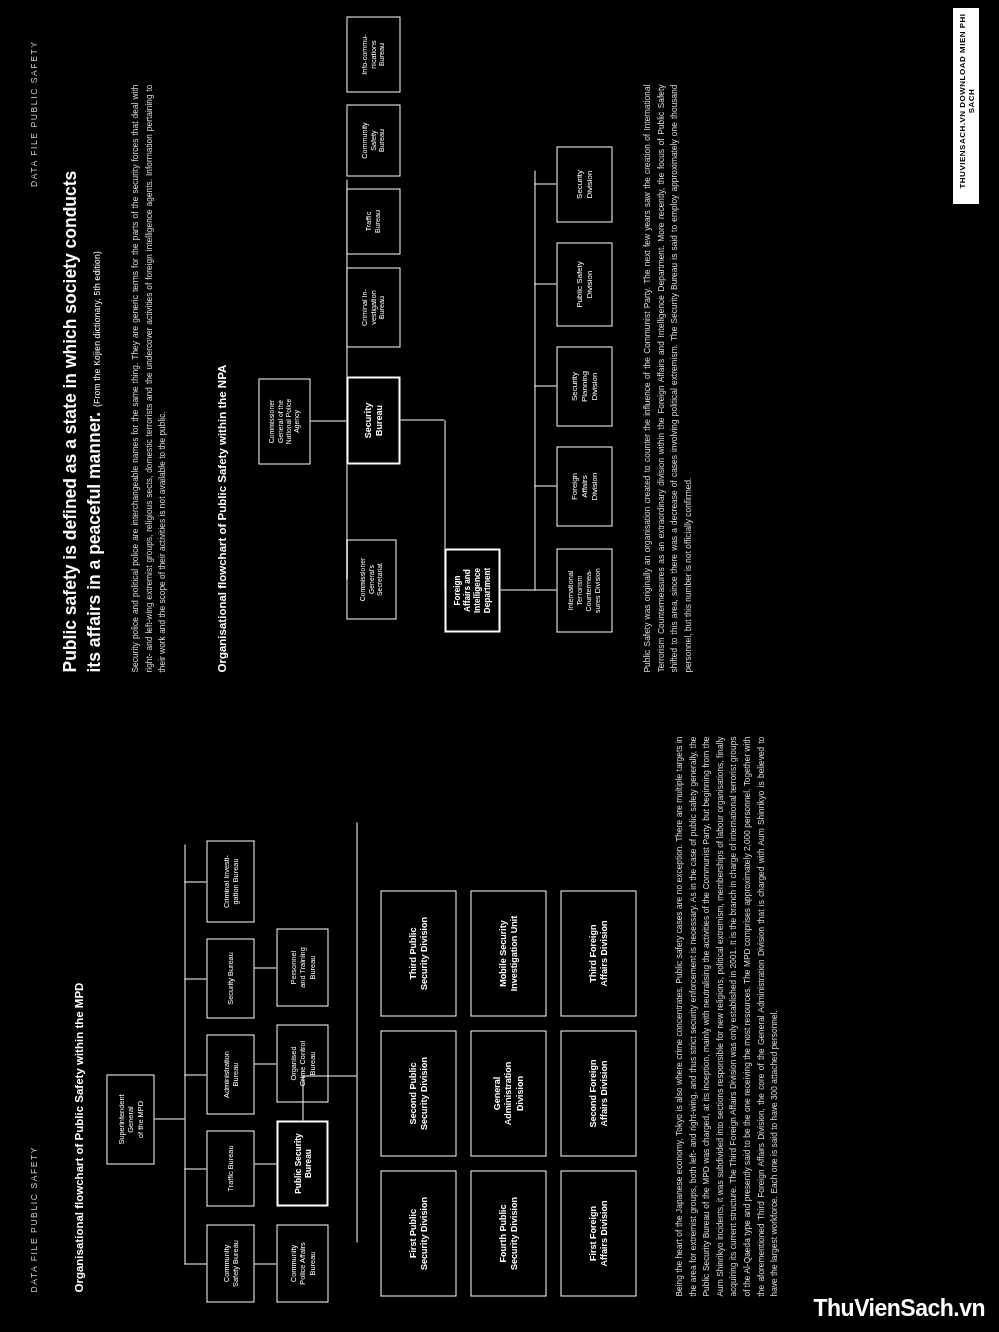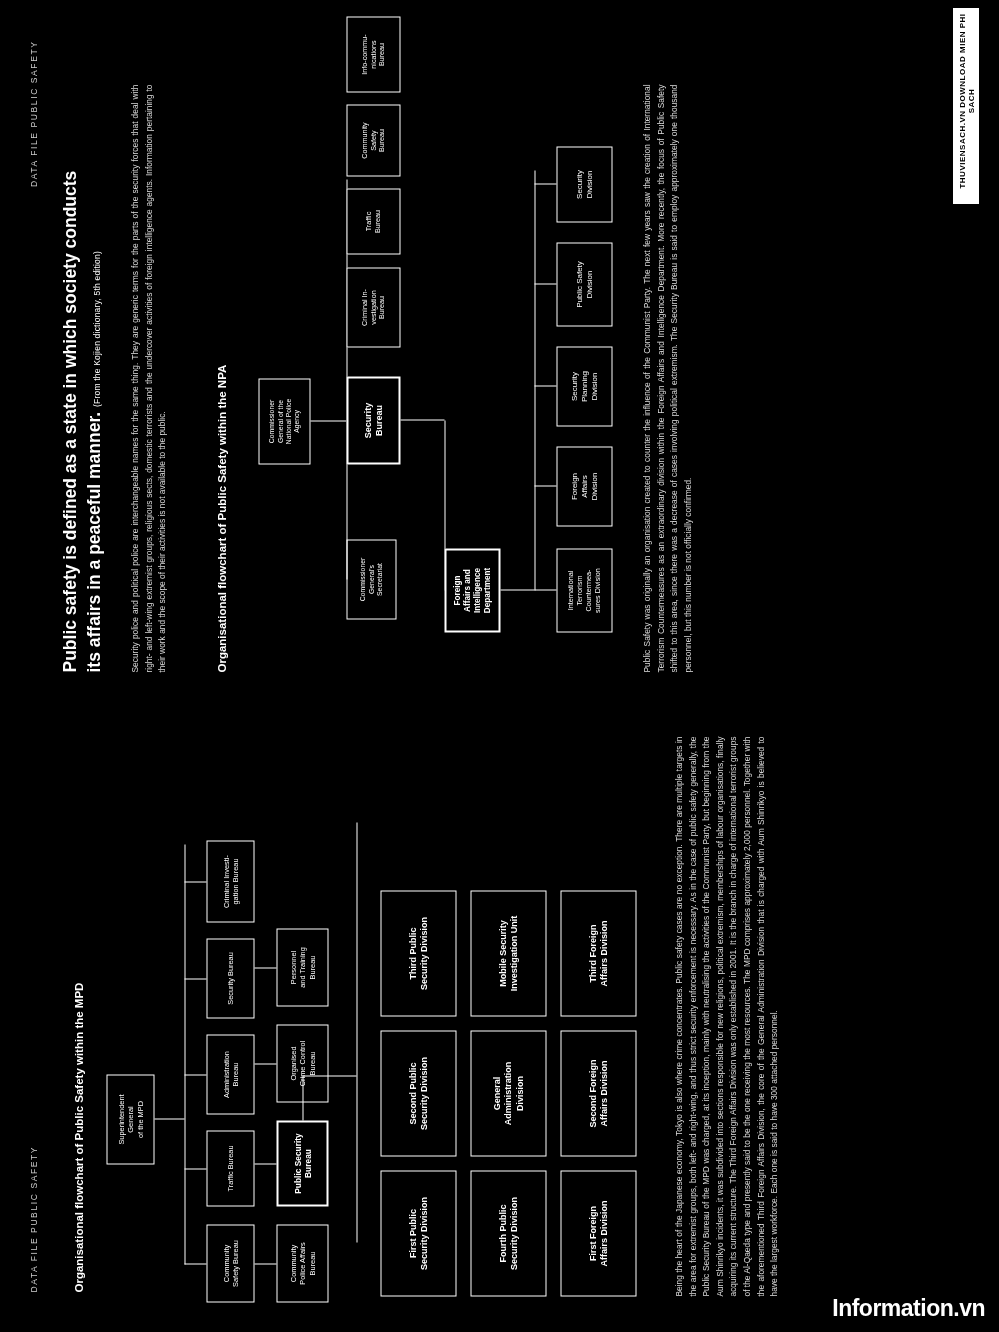--- a/index.html
+++ b/index.html
@@ -185,14 +185,14 @@
     <div class="para" style="left:36px;top:672px;width:560px;">Being the heart of the Japanese economy, Tokyo is also where crime concentrates. Public safety cases are no exception. There are multiple targets in the area for extremist groups, both left- and right-wing, and thus strict security enforcement is necessary. As in the case of public safety generally, the Public Security Bureau of the MPD was charged, at its inception, mainly with neutralising the activities of the Communist Party, but beginning from the Aum Shinrikyo incidents, it was subdivided into sections responsible for new religions, political extremism, memberships of labour organisations, finally acquiring its current structure. The Third Foreign Affairs Division was only established in 2001. It is the branch in charge of international terrorist groups of the Al-Qaeda type and presently said to be the one receiving the most resources. The MPD comprises approximately 2,000 personnel. Together with the aforementioned Third Foreign Affairs Division, the core of the General Administration Division that is charged with Aum Shinrikyo is believed to have the largest workforce. Each one is said to have 300 attached personnel.</div>
 
   </div>
 </div>
 
 <div class="wm-right">
   <div class="wm-bar"></div>
   <div class="wm-txt">THUVIENSACH.VN  DOWNLOAD MIEN PHI SACH</div>
 </div>
 <div class="wm-bl">
-  <span>Information.vn</span>
+  <span>ThuVienSach.vn</span>
 </div>
 
 </body></html>

